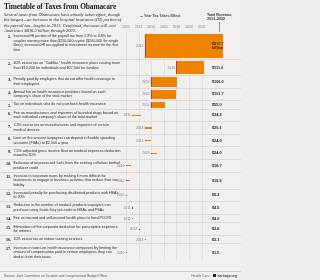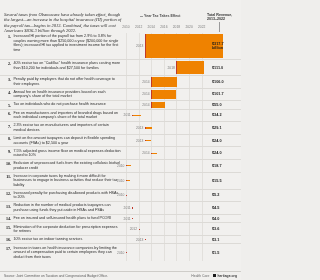--- a/index.html
+++ b/index.html
@@ -130,20 +130,21 @@
   .brand-mark {
     display: inline-block; width: 3px; height: 3px; background: #1b1b1b;
   }
   .brand-cat { color: #6a6a6a; font-weight: normal; margin-right: 2px; }
 </style>
 </head>
 <body>
 
 <div id="page">
 
+  <div class="title">Timetable of Taxes from Obamacare</div>
   <div class="subtitle">Several taxes from Obamacare have already taken effect, though the largest—an increase in the hospital insurance (HI) portion of the payroll tax—begins in 2013. Combined, the taxes will cost Americans $836.3 billion through 2022.</div>
 
   <div class="chart-head">
     <div class="yte-dash"></div>
     <div class="yte-label">Year Tax Takes Effect</div>
     <div class="total-rev">Total Revenue,
 2013–2022</div>
     <div class="total-rev-rule"></div>
     <div class="ticks" id="ticks">
         <div class="tick" style="left: 0px;">2010</div>

